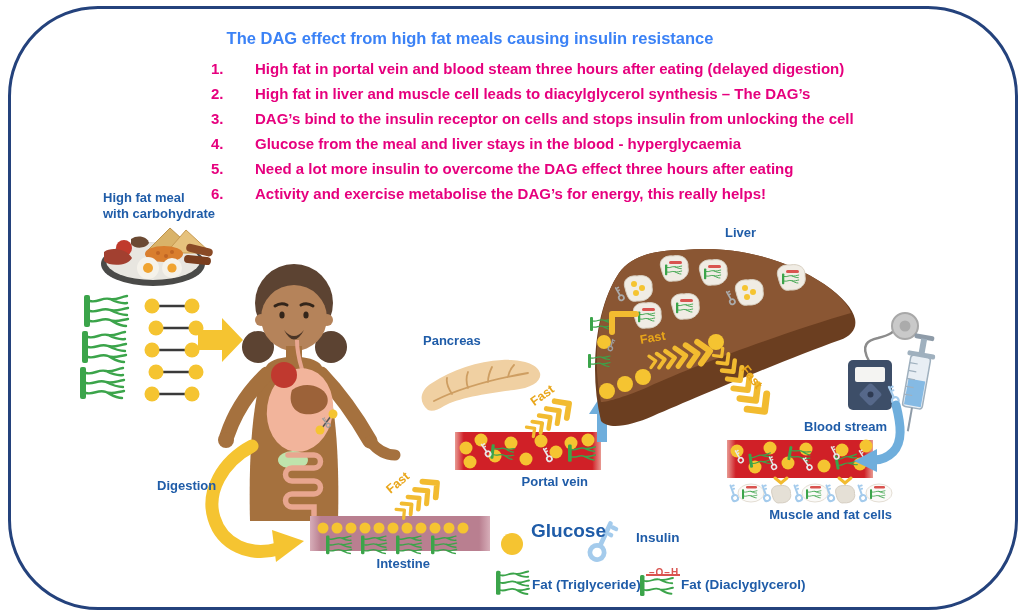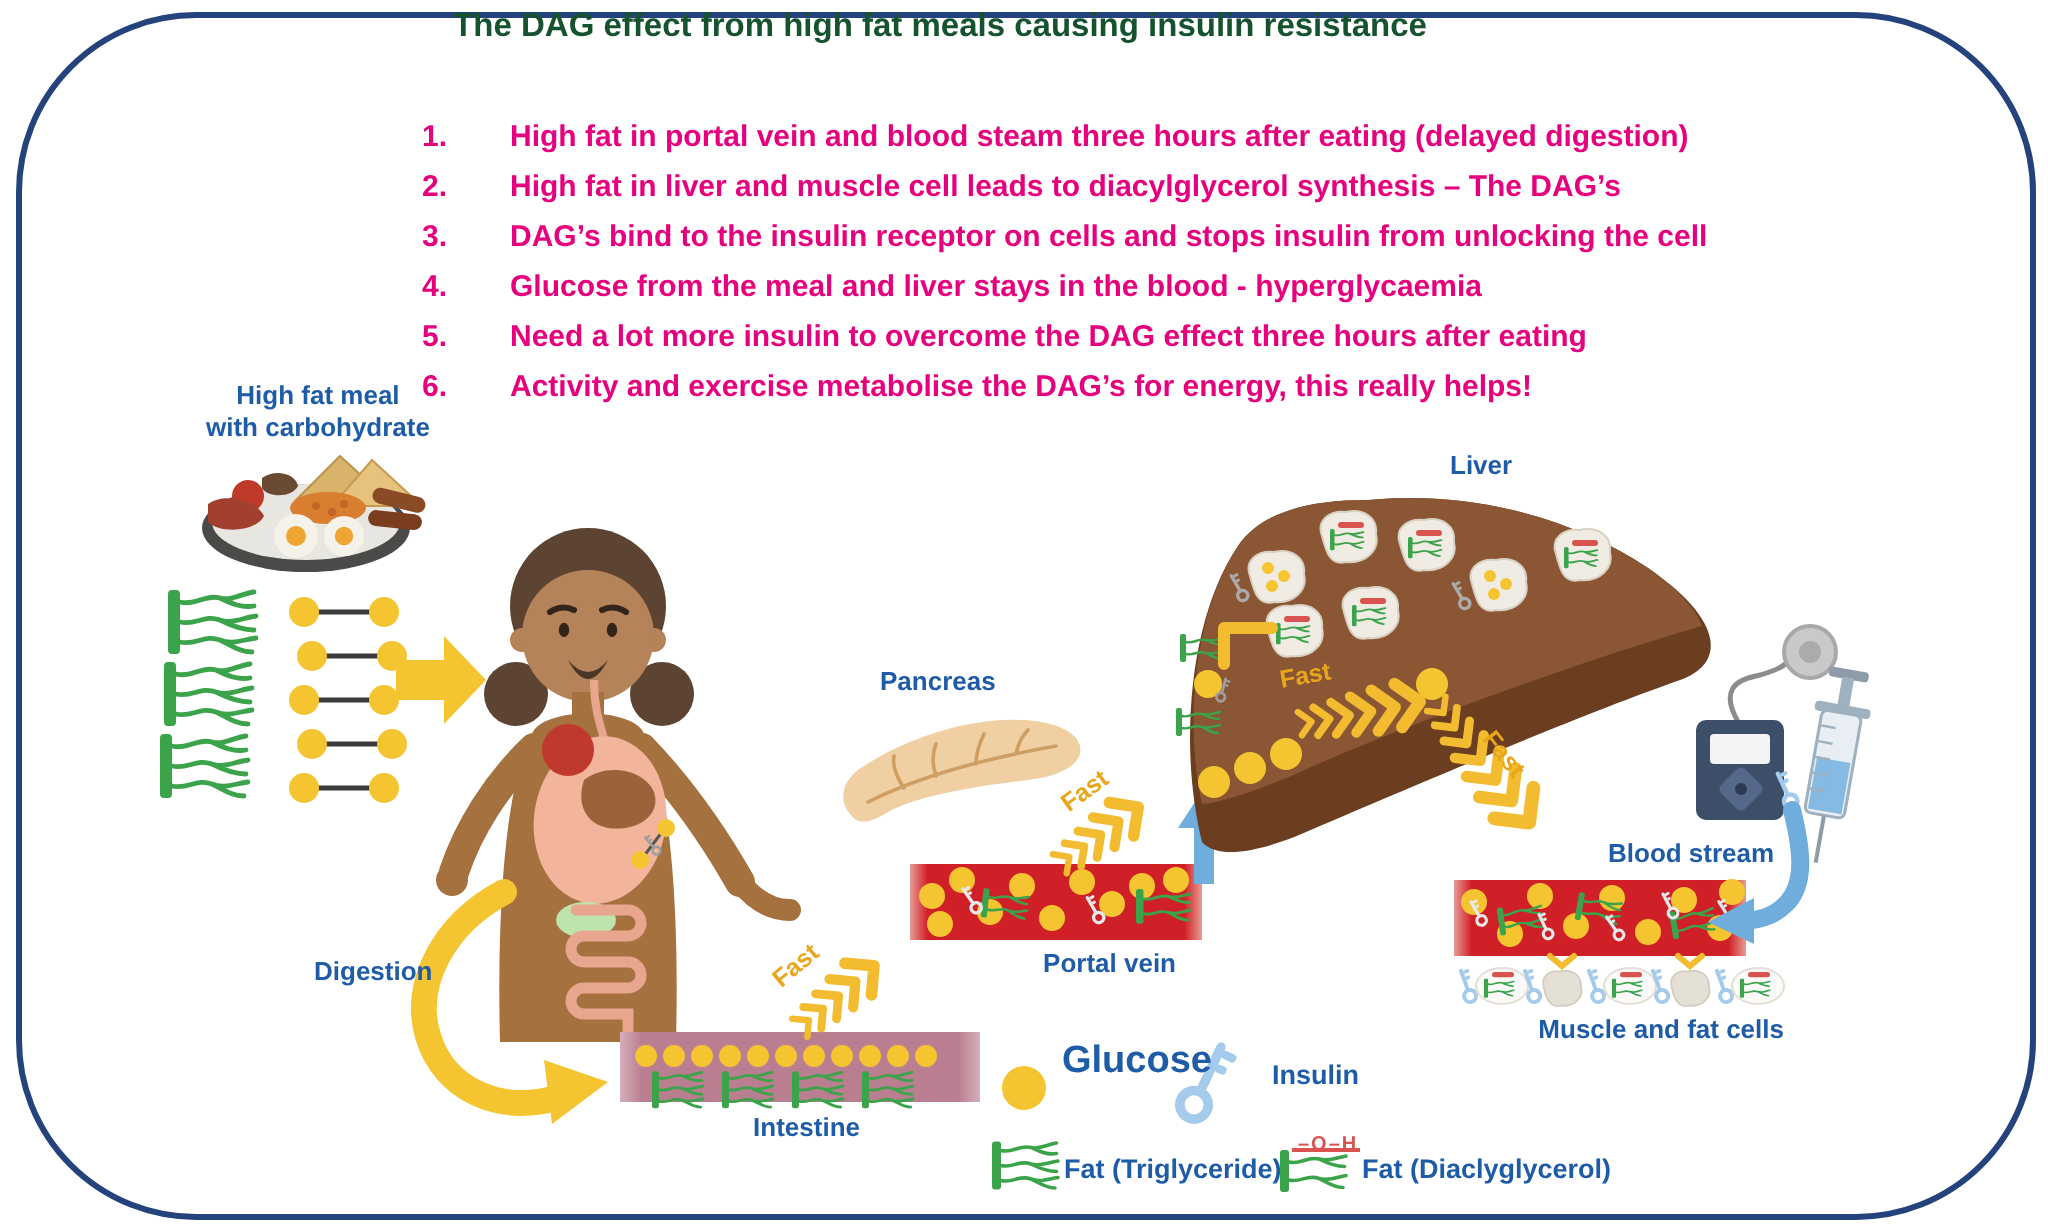--- a/index.html
+++ b/index.html
@@ -1,25 +1,25 @@
 <!DOCTYPE html>
 <html><head>
 <meta charset="utf-8">
 <style>
   html,body{margin:0;padding:0;background:#fff;}
   #page{position:relative;width:1024px;height:616px;background:#ffffff;overflow:hidden;
         font-family:"Liberation Sans", sans-serif;}
   .frame{position:absolute;left:8px;top:6px;width:1004px;height:598px;border:3.5px solid #24427C;
          border-radius:90px;pointer-events:none;}
-  .title{position:absolute;left:200px;top:4px;width:540px;text-align:center;
-         font-size:16.5px;font-weight:bold;color:#14532d;}
+  .title{position:absolute;left:200px;top:29px;width:540px;text-align:center;
+         font-size:16.5px;font-weight:bold;color:#3b82f6;}
   .step{position:absolute;left:211px;width:790px;font-size:15px;font-weight:bold;color:#E6007E;
         display:flex;line-height:19px;}
   .step .num{width:44px;flex:none;}
-  .lbl{position:absolute;color:#1F5CA8;font-weight:bold;font-size:13px;white-space:nowrap;text-align:center;}
+  .lbl{position:absolute;color:#1F5CA8;font-weight:bold;font-size:13px;white-space:nowrap;}
   .lbl.center{text-align:right;}
   .fast{position:absolute;color:#E9A61A;font-weight:bold;font-size:12.5px;transform-origin:0 50%;}
   .ohtag{position:absolute;color:#D9534F;font-weight:bold;font-size:10px;letter-spacing:1px;}
   svg{position:absolute;left:0;top:0;}
 </style>
 </head>
 <body>
 
 <div id="page">
   <div class="frame"></div>
@@ -374,21 +374,21 @@
       <span class="num">6.</span>
       <span>Activity and exercise metabolise the DAG’s for energy, this really helps!</span>
     </div>
 
   <div class="lbl" style="left:103px;top:190px;line-height:16px">
     <div>High fat meal</div>
     <div>with carbohydrate</div>
   </div>
   <div class="lbl" style="left:157px;top:478px">Digestion</div>
   <div class="lbl center" style="left:340px;top:556px;width:90px">Intestine</div>
-  <div class="lbl" style="left:440px;top:333px">Pancreas</div>
+  <div class="lbl" style="left:423px;top:333px">Pancreas</div>
   <div class="lbl center" style="left:468px;top:474px;width:120px">Portal vein</div>
   <div class="lbl" style="left:725px;top:225px">Liver</div>
   <div class="lbl" style="left:804px;top:419px">Blood stream</div>
   <div class="lbl center" style="left:722px;top:507px;width:170px">Muscle and fat cells</div>
 
   <span class="fast" style="left:388px;top:484px;transform:rotate(-40deg)">Fast</span>
   <span class="fast" style="left:532px;top:396px;transform:rotate(-36deg)">Fast</span>
   <span class="fast" style="left:640px;top:333px;transform:rotate(-10deg)">Fast</span>
   <span class="fast" style="left:744px;top:360px;transform:rotate(52deg)">Fast</span>
 

